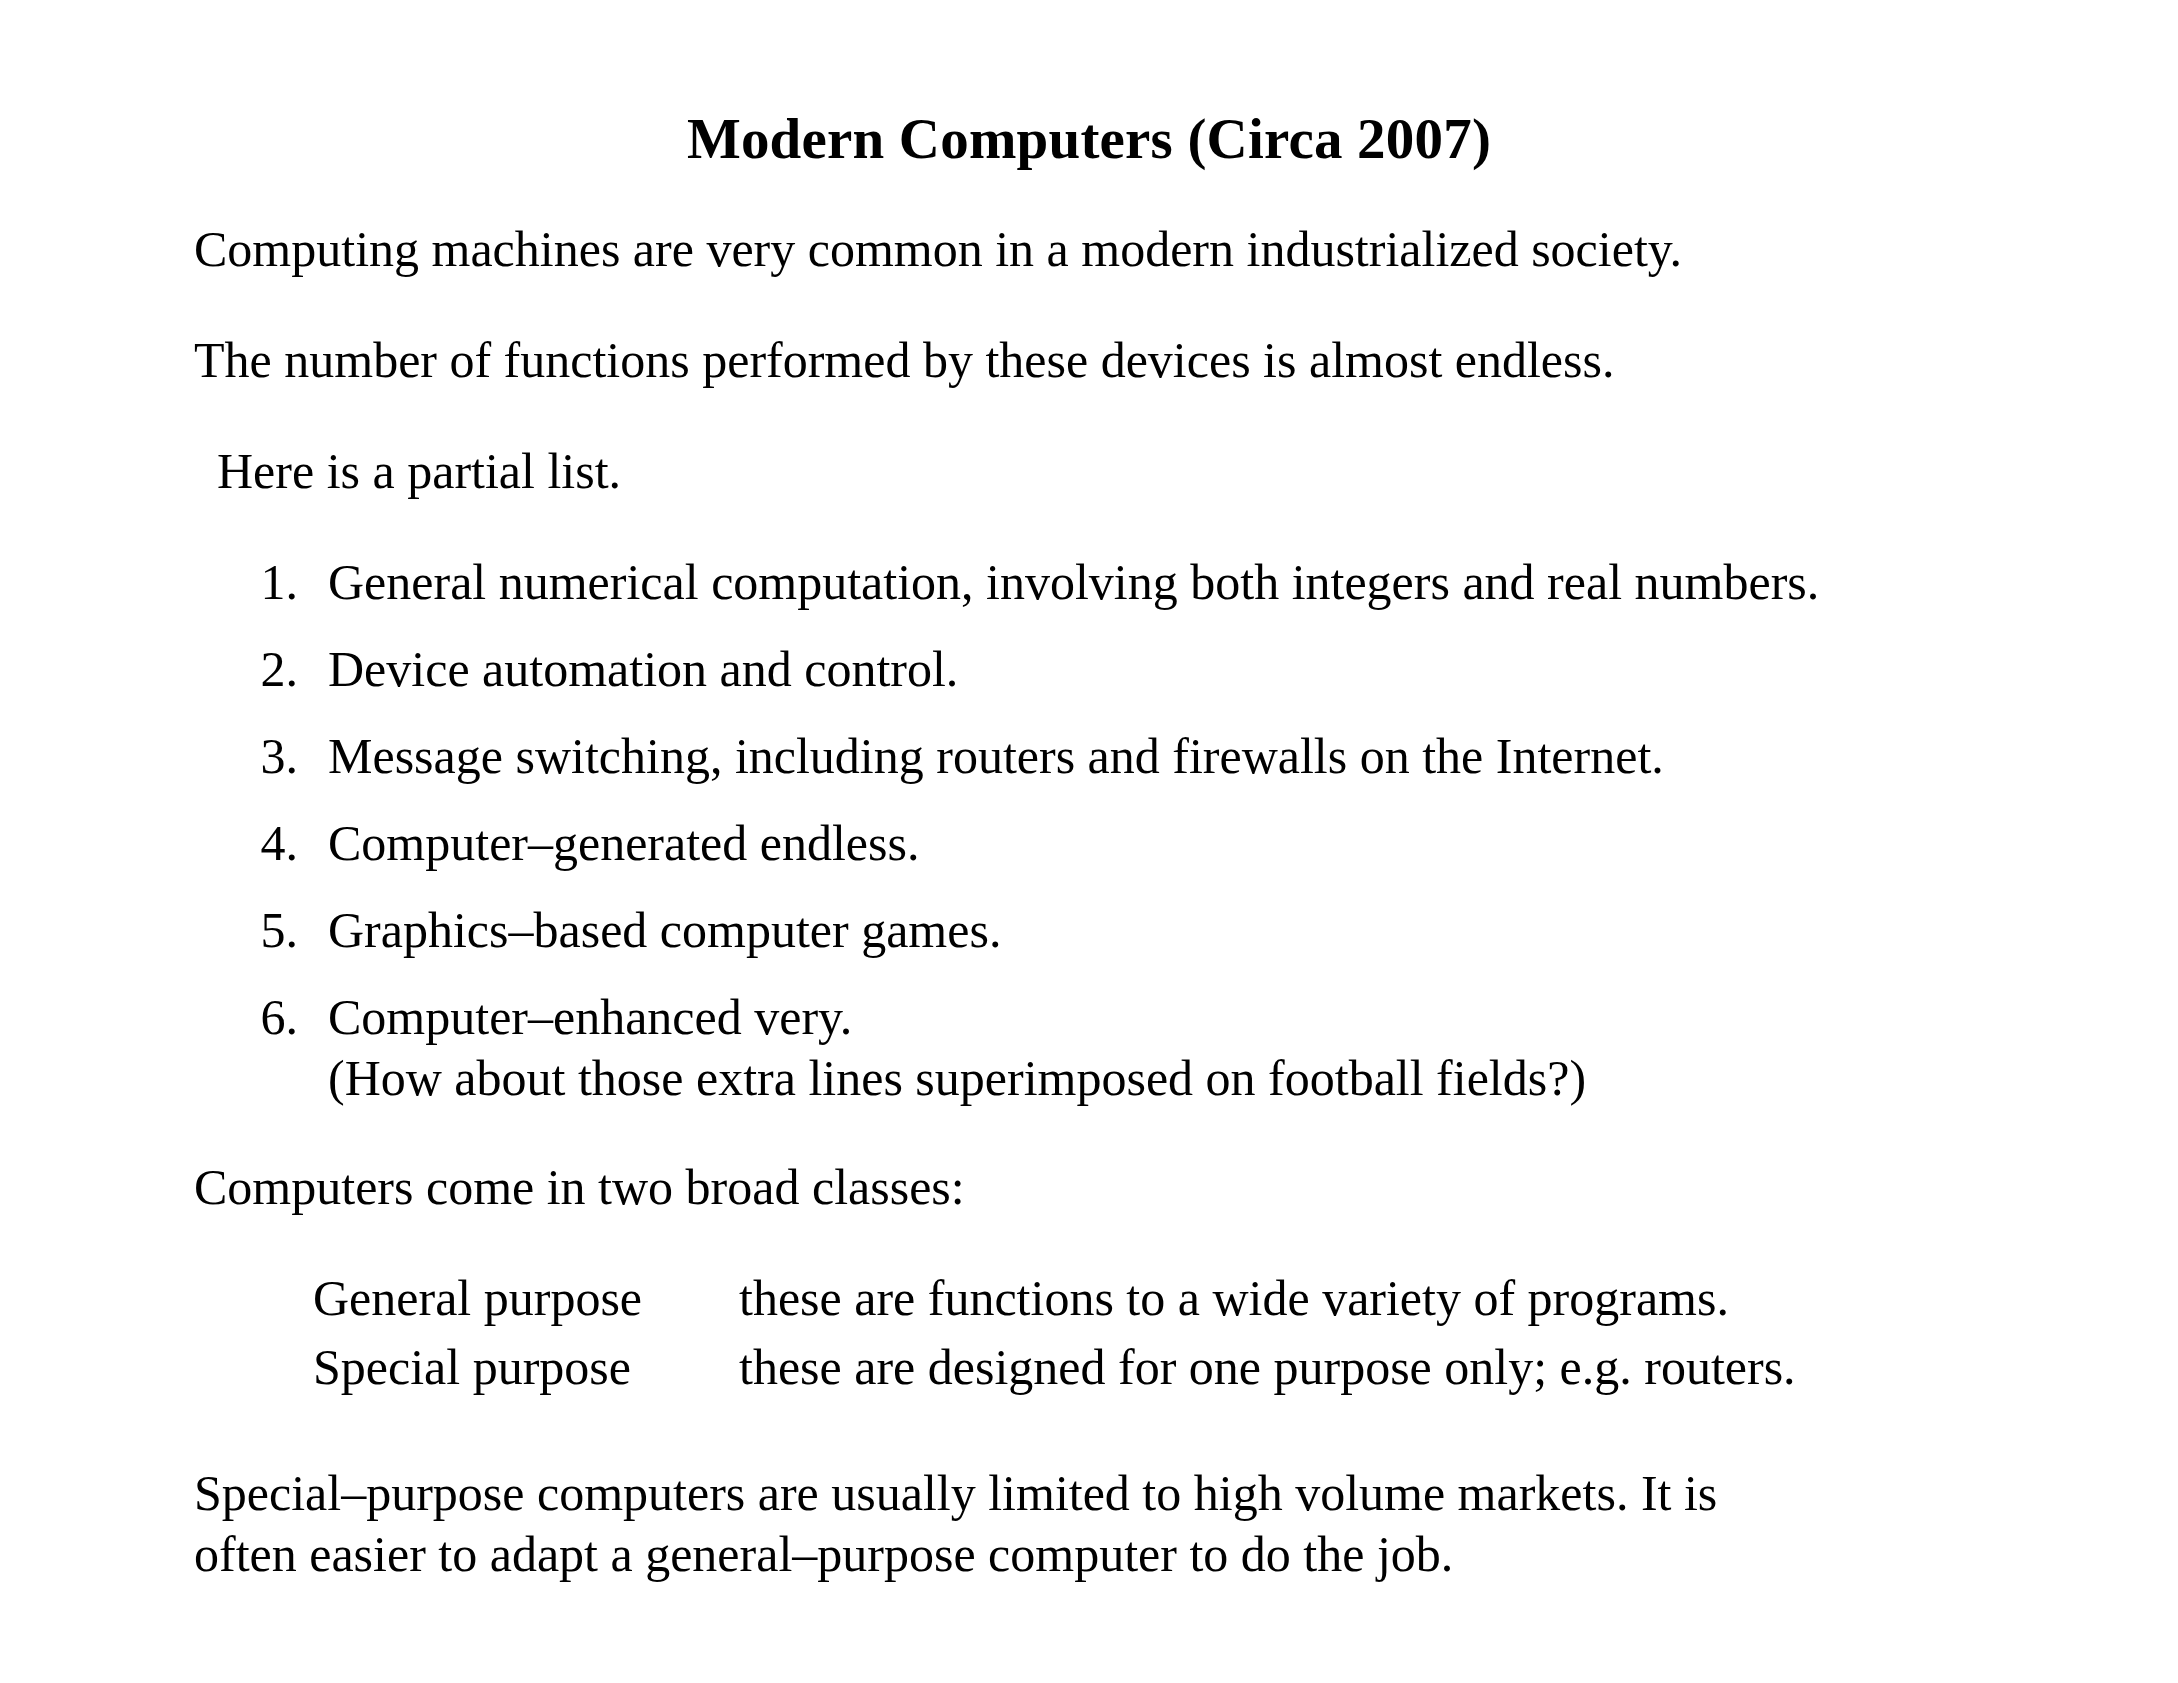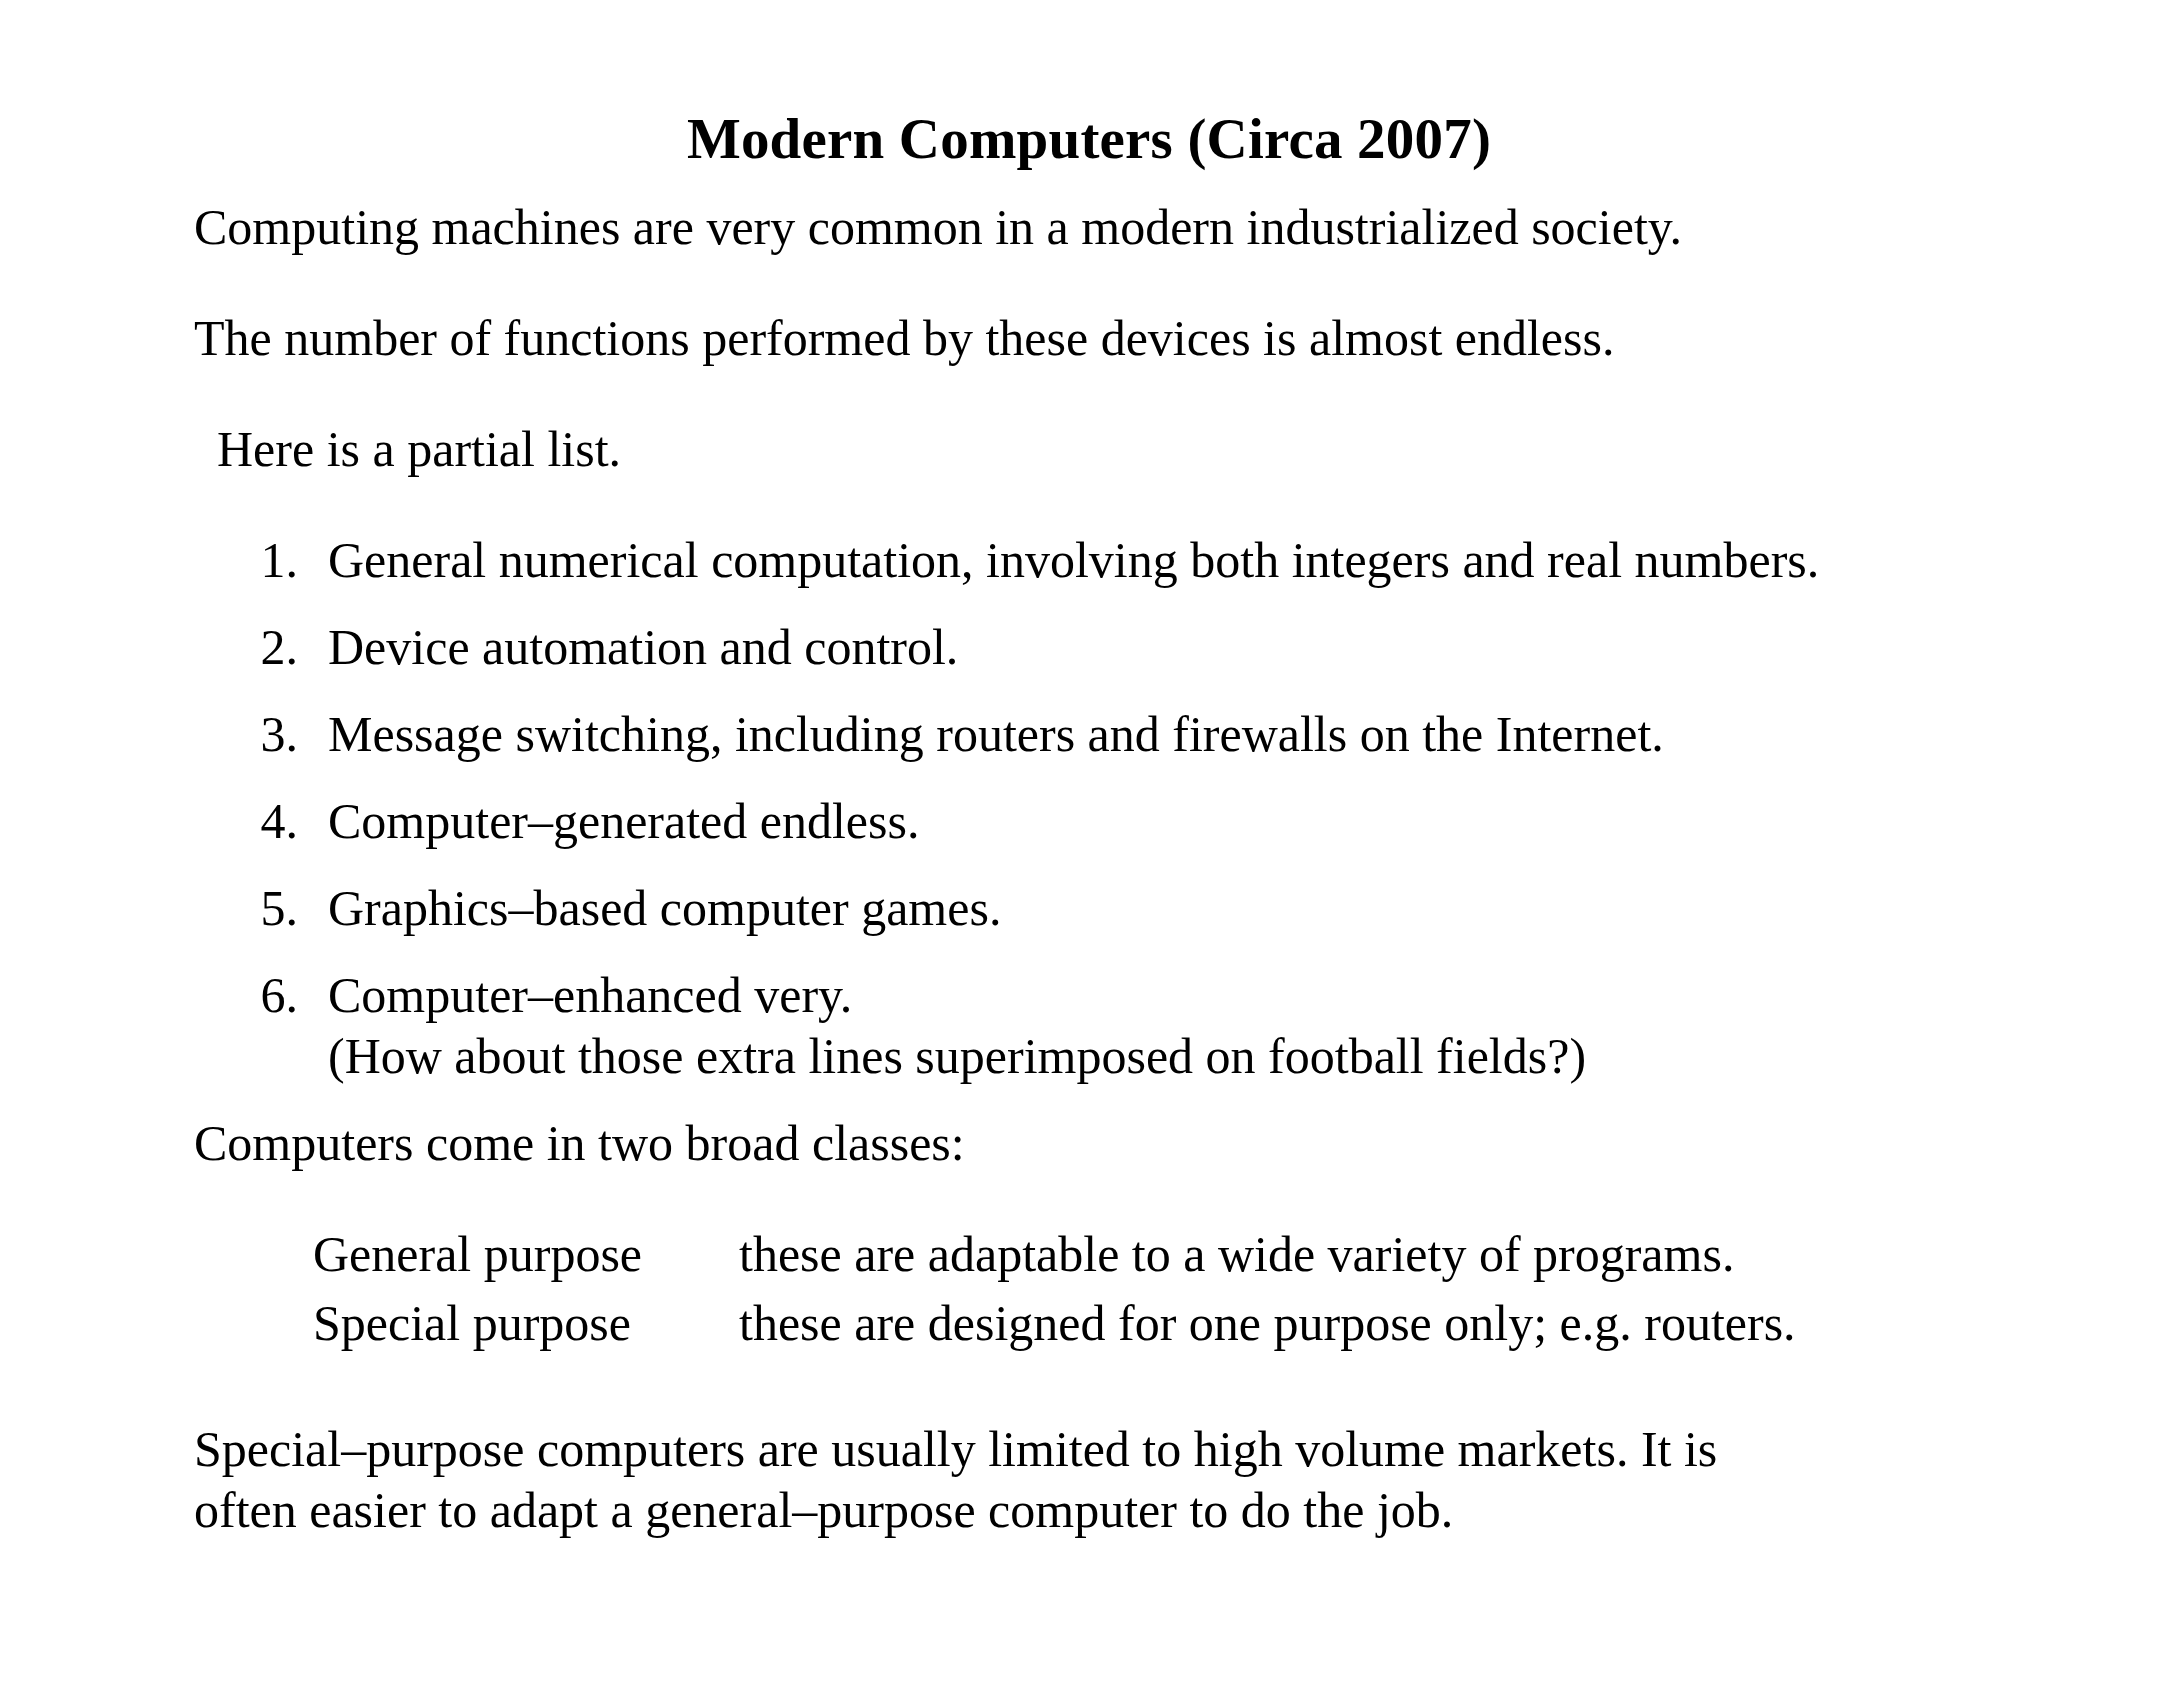--- a/index.html
+++ b/index.html
@@ -30,21 +30,21 @@
     padding-top: 108px;
     line-height: 1.1;
   }
   .body-block {
     margin-left: 194px;
     margin-right: 139px;
     font-size: 50px;
     line-height: 1.22;
   }
   .para {
-    margin-top: 26px;
+    margin-top: 48px;
   }
   .para.tight {
     margin-top: 0;
     margin-left: 23px;
   }
   .list {
     margin-top: 30px;
     margin-left: 59px;
   }
   .list-item {
@@ -136,21 +136,21 @@
         </span>
       </div>
 
     </div>
 
     <p class="para">Computers come in two broad classes:</p>
 
     <div class="classes">
       <div class="class-row">
         <span class="class-name">General purpose</span>
-        <span class="class-desc">these are adaptable to a wide variety of programs.</span>
+        <span class="class-desc">these are functions to a wide variety of programs.</span>
       </div>
       <div class="class-row">
         <span class="class-name">Special purpose</span>
         <span class="class-desc">these are designed for one purpose only; e.g. routers.</span>
       </div>
     </div>
 
     <div class="closing">
       <span class="line2">Special–purpose computers are usually limited to high volume markets.  It is</span>
       <span class="line2">often easier to adapt a general–purpose computer to do the job.</span>

